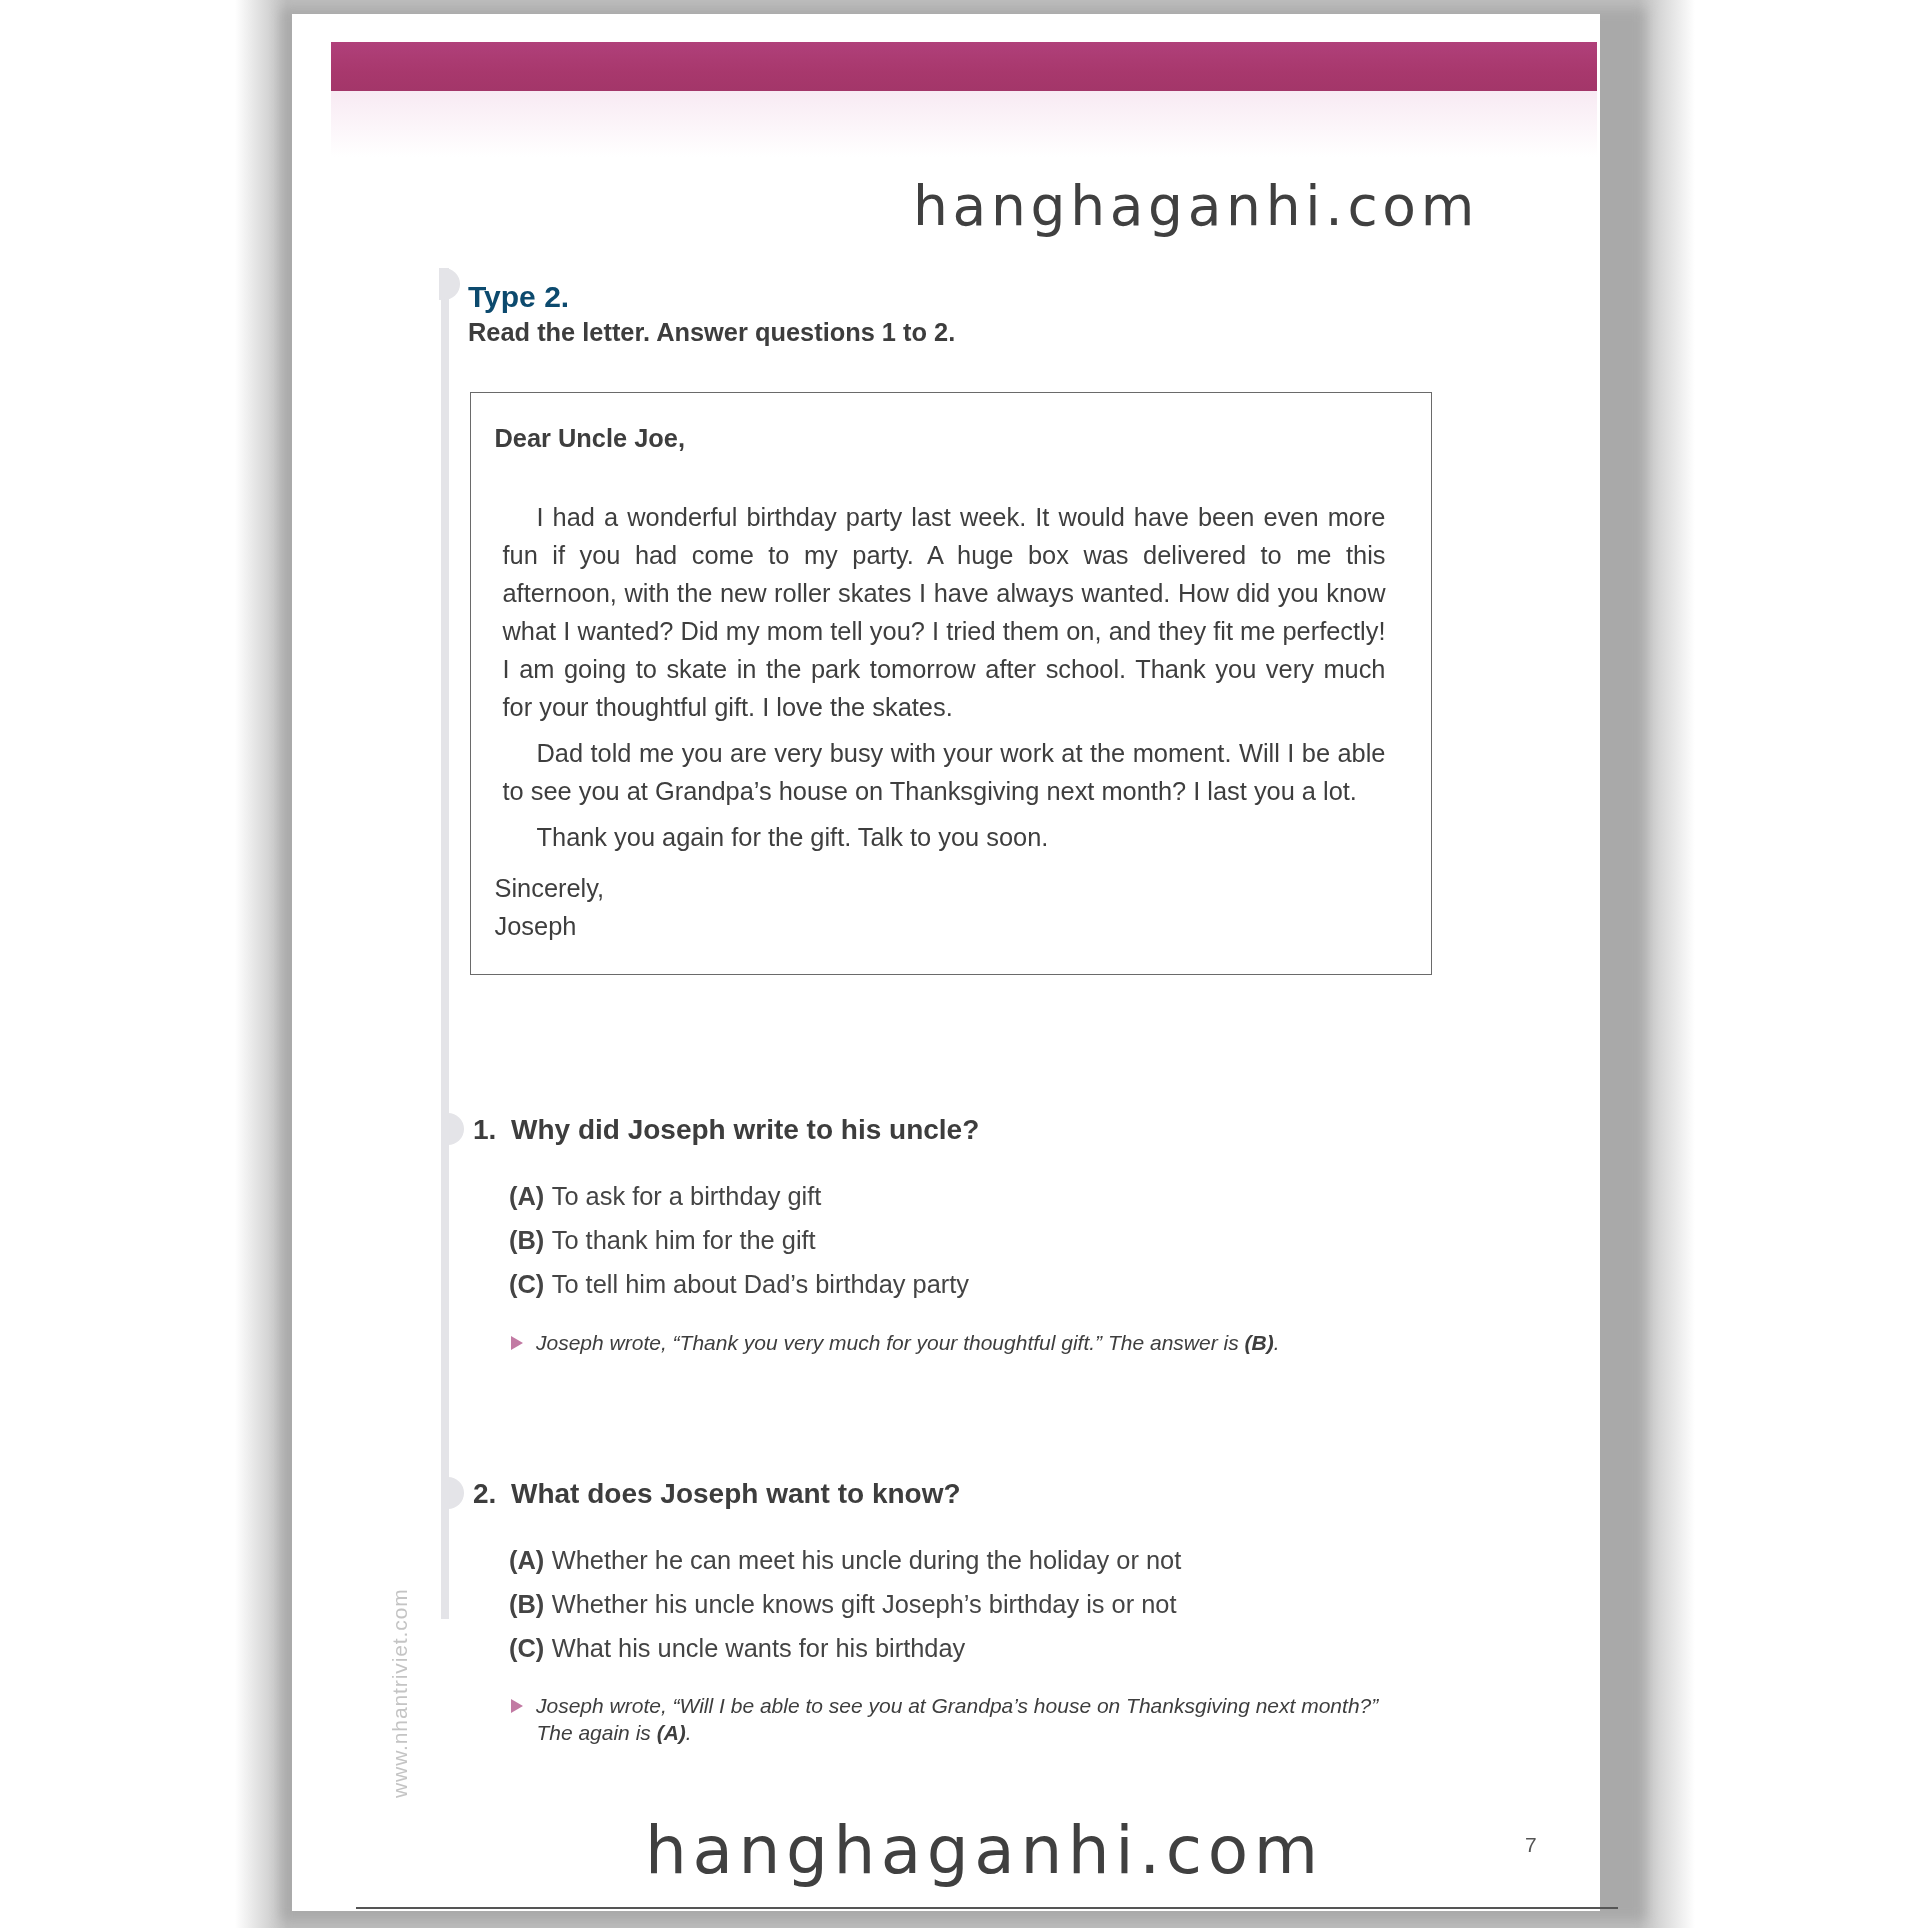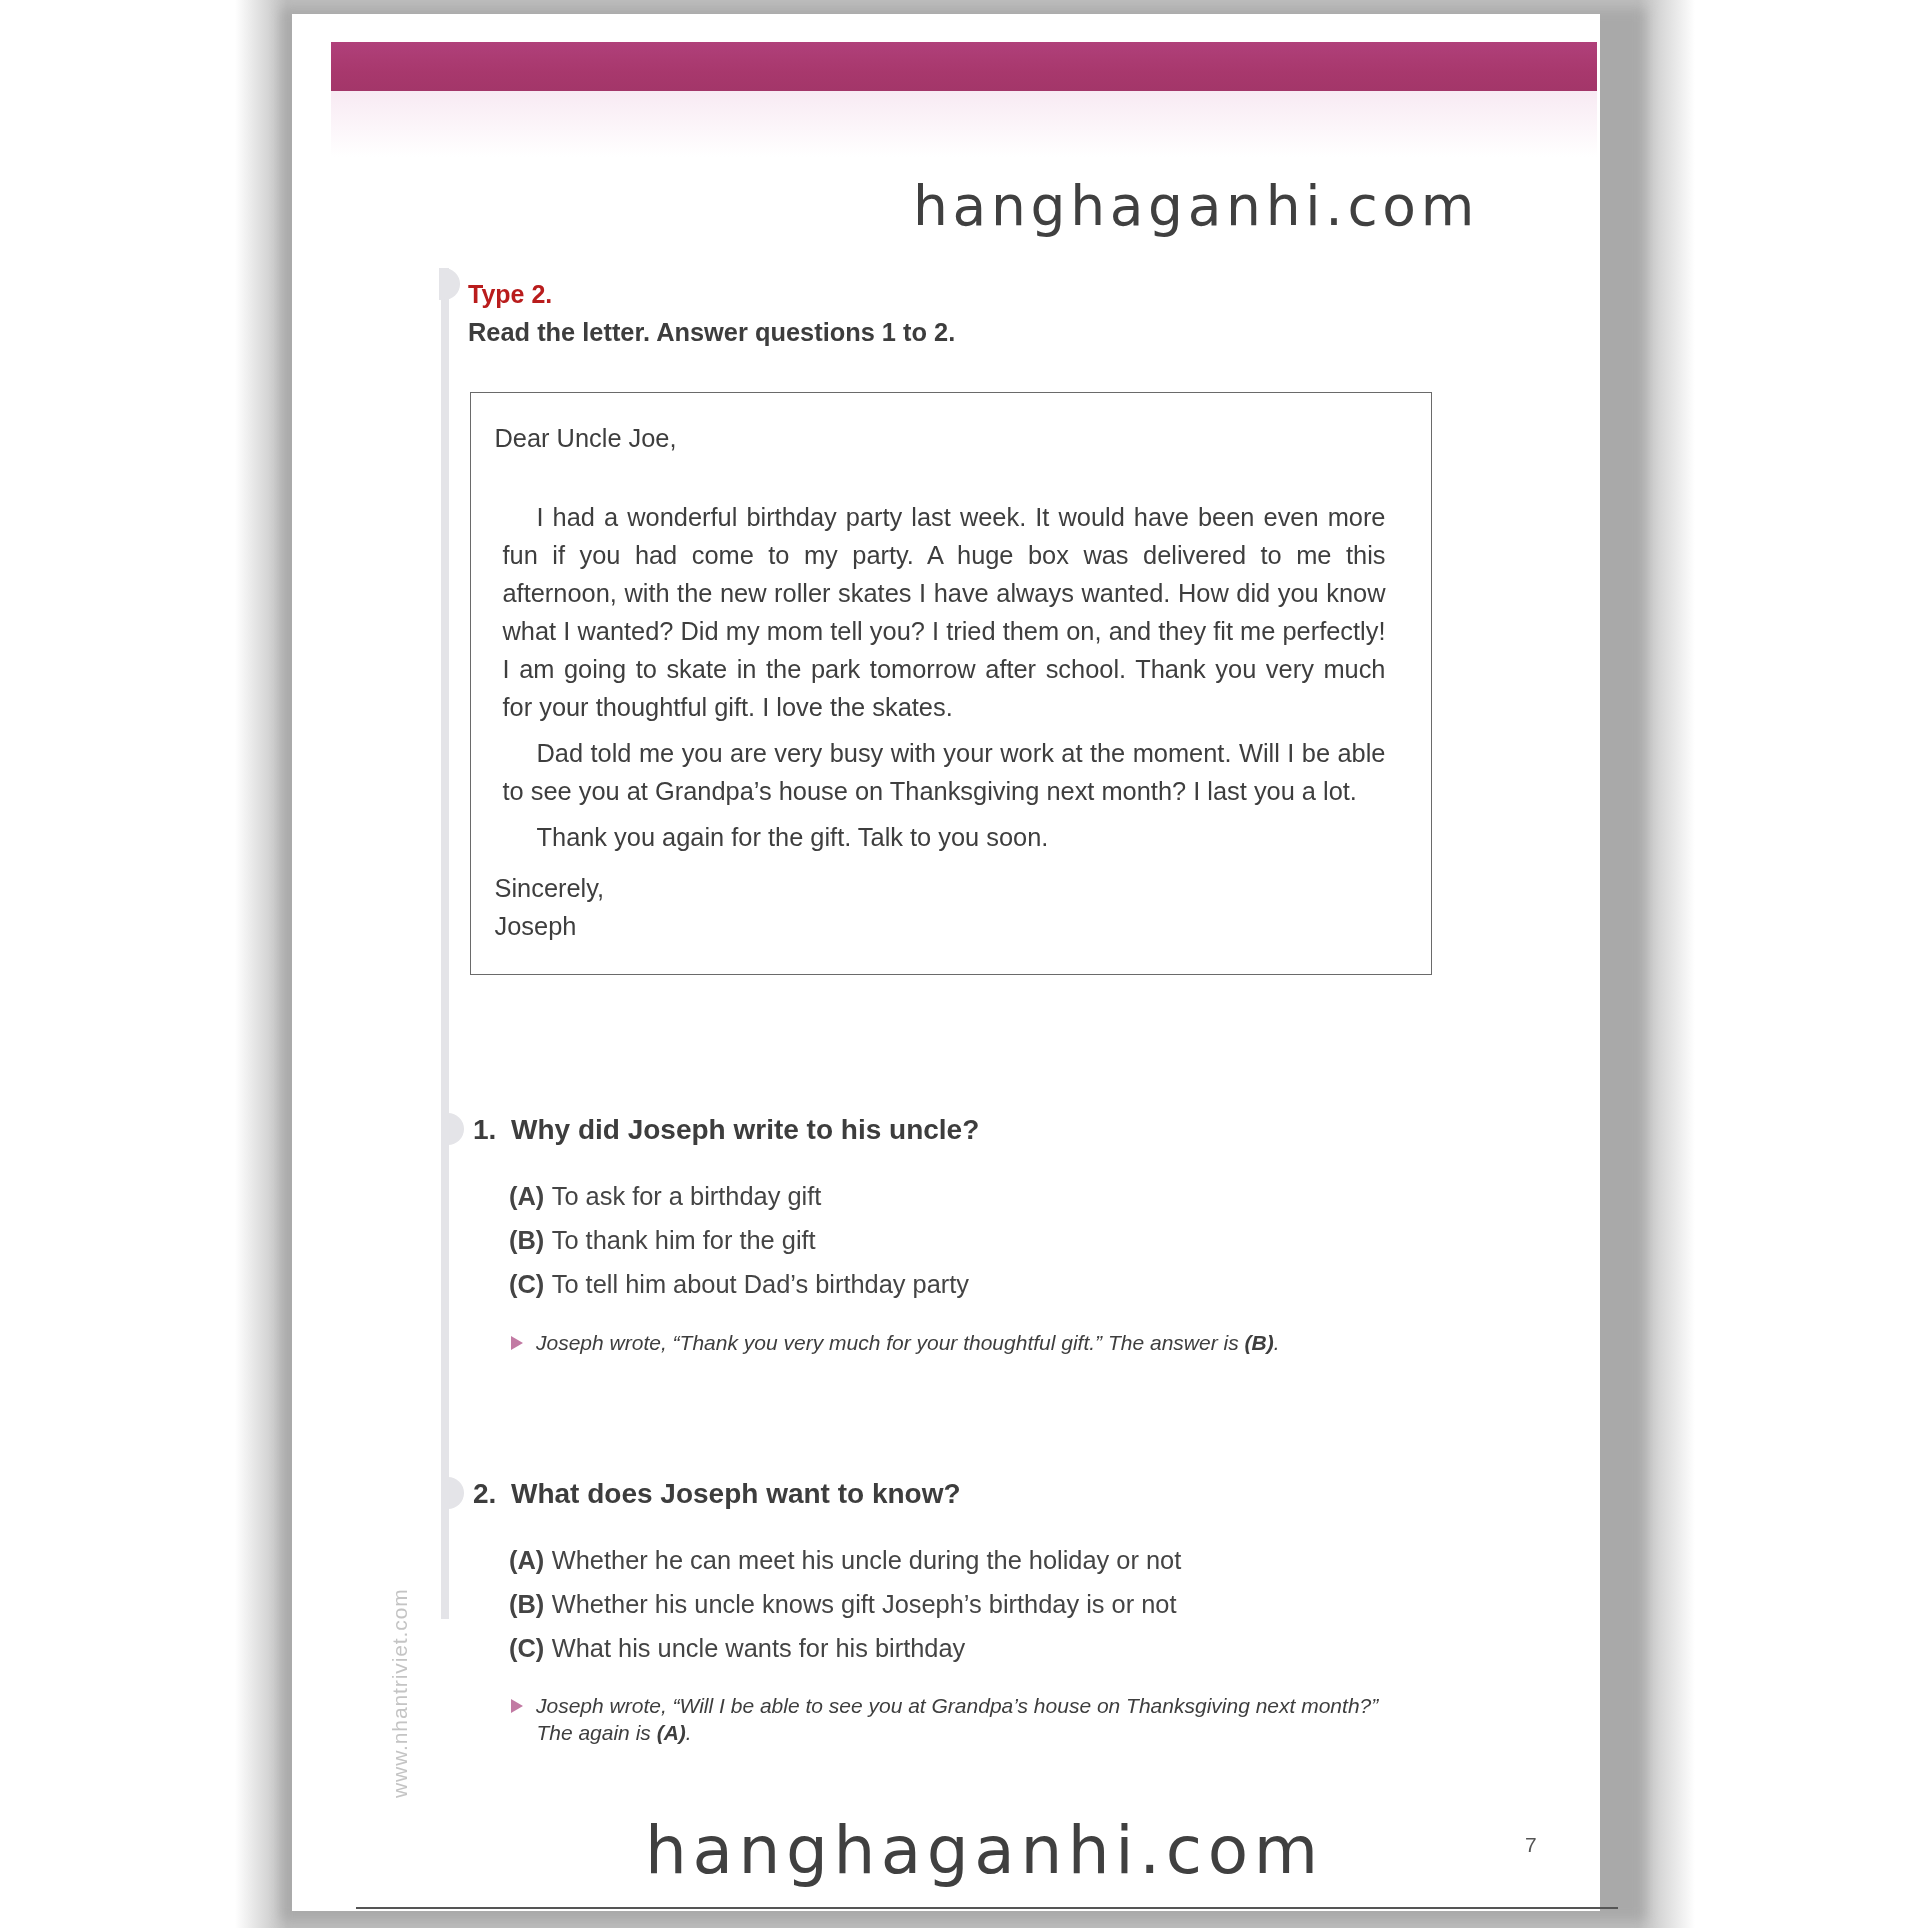--- a/index.html
+++ b/index.html
@@ -34,34 +34,34 @@
     position:absolute; left:149px; top:254px; width:7.5px; height:1351px; background:#e4e4e8;
   }
   .bump {
     position:absolute; width:21px; height:32px; background:#e4e4e8;
     border-radius: 0 16px 16px 0;
   }
   .bump-type { left:147px; top:254px; }
   .bump-q1 { left:151px; top:1099px; }
   .bump-q2 { left:151px; top:1463px; }
   .type-heading {
-    position:absolute; left:176px; top:266px; font-size:25px; font-weight:700; color:#b91c1c;
+    position:absolute; left:176px; top:266px; font-size:30px; font-weight:700; color:#0c4a6e;
   }
   .instructions {
     position:absolute; left:176px; top:304px; font-size:25.4px; font-weight:700; color:#3d3d3d;
   }
   .letter-box {
     position:absolute; left:178px; top:378px; width:962px; height:583px;
     border:1.9px solid #6a6a6a; box-sizing:border-box;
   }
   .letter-text {
     position:absolute; left:23.5px; width:899px; font-size:25.4px; color:#3e3e3e;
     line-height:38px;
   }
-  .salutation { top:26px; }
+  .salutation { top:26px;font-weight:bold; }
   .body-para { top:97px; text-align:justify; }
   .body-para p { margin:8px; text-indent:34px; }
   .closing { top:476px; }
   .question {
     position:absolute; left:181px; font-size:28px; font-weight:700; color:#3d3d3d;
   }
   .q1 { top:1100px; }
   .q2 { top:1464px; }
   .q-num { display:inline-block; width:38px; }
   .options { position:absolute; left:217px; font-size:25.4px; color:#444; }

